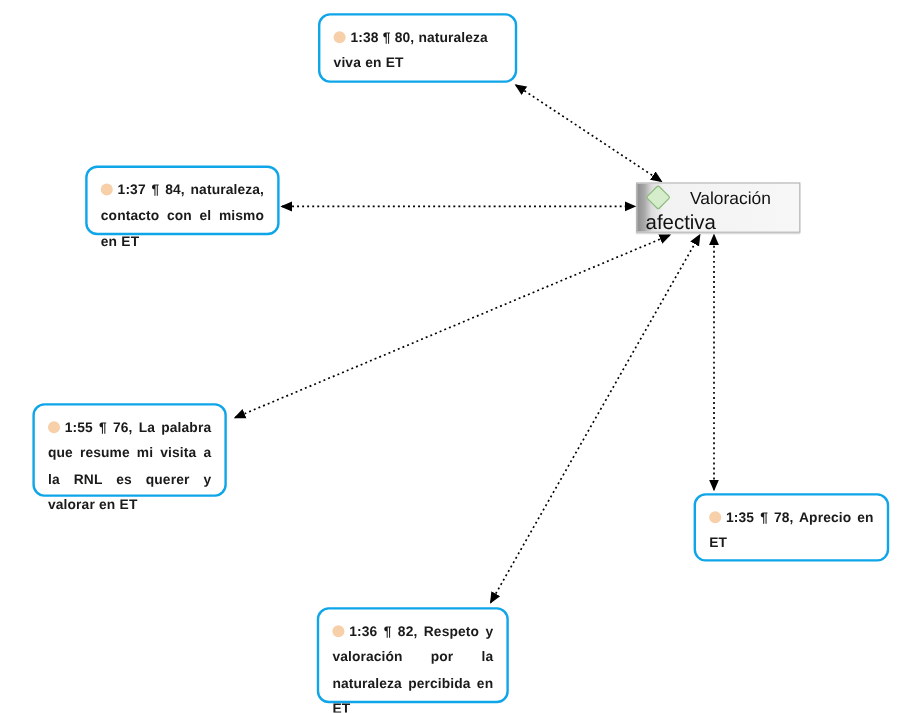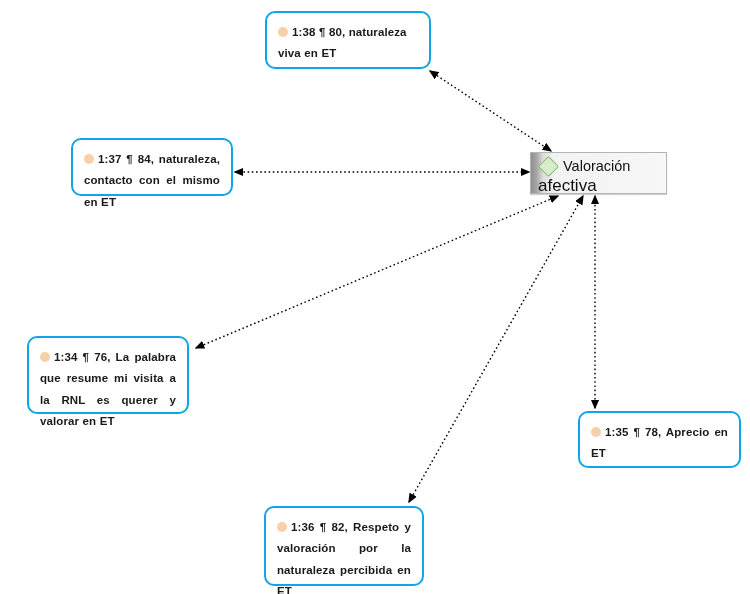--- a/index.html
+++ b/index.html
@@ -68,22 +68,22 @@
     background: linear-gradient(to right, #8e8e8e 0px, #a8a8a8 6px, #dcdcdc 12px, #f2f2f2 22px, #f7f7f7 100%);
     padding: 4px 8px 5px 6px;
     z-index: 6;
     box-shadow: 0 1px 1px rgba(0,0,0,0.18);
   }
   .code-inner {
     display: block;
   }
   .code-line1 {
     display: flex;
-    align-items: center;
-    gap: 4px;
+    align-items: flex-start;
+    gap: 16px;
   }
   .diamond-icon {
     display: inline-block;
     width: 13px;
     height: 13px;
     background: #d6edcc;
     border: 1px solid #8dbb7d;
     transform: rotate(45deg);
     border-radius: 2px;
     flex: 0 0 auto;
@@ -130,21 +130,21 @@
   </svg>
 
   <div id="quote-nodes">
       <div class="quote-node" id="quote-1-38" style="left: 265px; top: 11px; width: 166px; height: 58px;">
         <div class="quote-text left-align"><span class="bullet-dot"></span><span>1:38 ¶ 80, naturaleza viva en ET</span></div>
       </div>
       <div class="quote-node" id="quote-1-37" style="left: 71px; top: 138px; width: 162px; height: 58px;">
         <div class="quote-text"><span class="bullet-dot"></span><span>1:37 ¶ 84, naturaleza, contacto con el mismo en ET</span></div>
       </div>
       <div class="quote-node" id="quote-1-34" style="left: 27px; top: 336px; width: 162px; height: 78px;">
-        <div class="quote-text"><span class="bullet-dot"></span><span>1:34 ¶ 76, La palabra que resume mi visita a la RNL es querer y valorar en ET</span></div>
+        <div class="quote-text"><span class="bullet-dot"></span><span>1:55 ¶ 76, La palabra que resume mi visita a la RNL es querer y valorar en ET</span></div>
       </div>
       <div class="quote-node" id="quote-1-36" style="left: 264px; top: 506px; width: 160px; height: 80px;">
         <div class="quote-text"><span class="bullet-dot"></span><span>1:36 ¶ 82, Respeto y valoración por la naturaleza percibida en ET</span></div>
       </div>
       <div class="quote-node" id="quote-1-35" style="left: 578px; top: 411px; width: 163px; height: 57px;">
         <div class="quote-text"><span class="bullet-dot"></span><span>1:35 ¶ 78, Aprecio en ET</span></div>
       </div>
     </div>
 
   <div class="code-node" id="code-node" style="left: 530px; top: 152px; width: 137px; height: 42px;">

